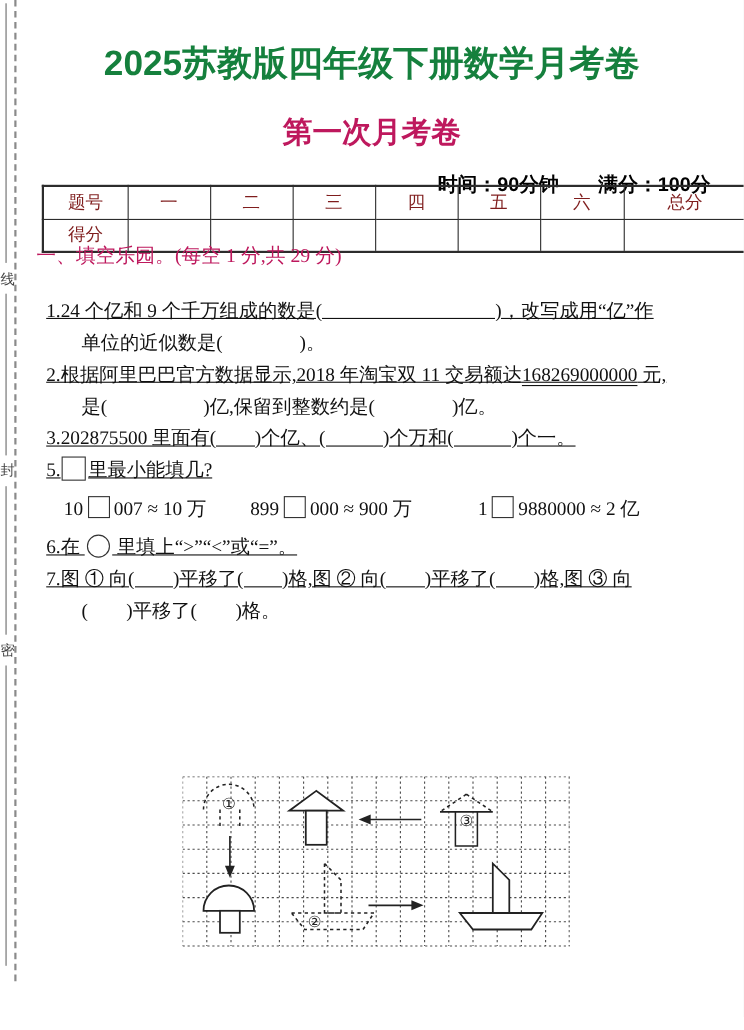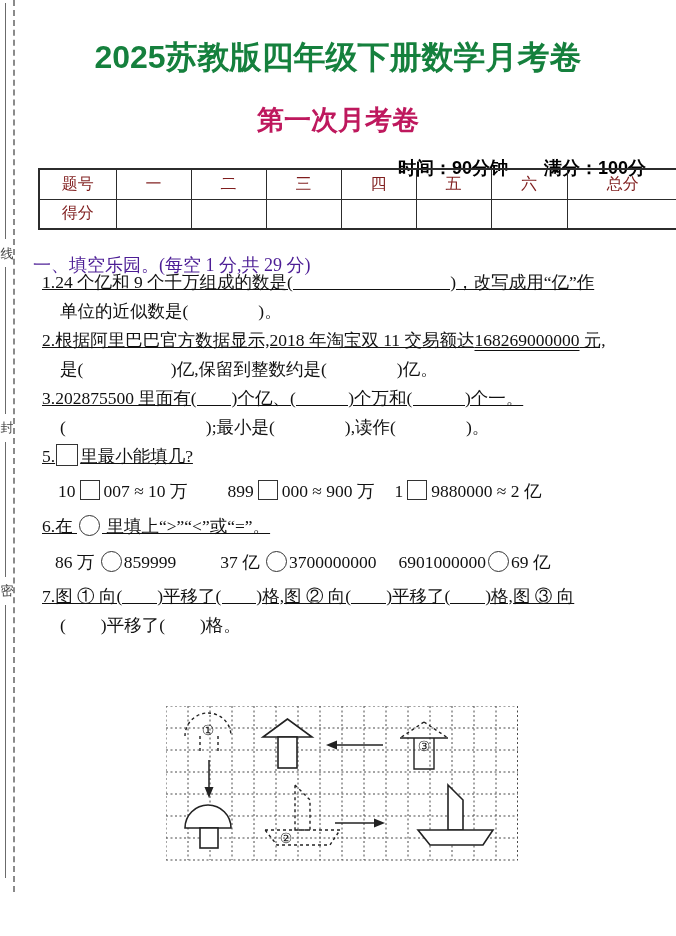--- a/index.html
+++ b/index.html
@@ -23,37 +23,37 @@
     font-weight:bold; font-size:27px; color:#be185d;margin-top:17px; }
   .meta { position:absolute; top:132px; left:30px; width:616px; text-align:right;
     font-family:"Liberation Sans", sans-serif; font-weight:bold; font-size:18px; color:#000;margin-top:24px; }
   
   table.score { position:absolute; left:38px; top:168px; width:620px; height:60px;
     border-collapse:collapse; table-layout:fixed; }
   table.score td { border:1.5px solid #2c2c2c; text-align:center; vertical-align:middle;
     font-size:16px; height:30px; color:#7f1d1d; }
   table.score { border:2.5px solid #2c2c2c; }
   
-  .sec-head { position:absolute; left:33px; top:253px; font-size:18px; color:#4c1d95; }
+  .sec-head { position:absolute; left:33px; top:220px; font-size:18px; color:#be185d; }
   .qs { position:absolute; left:33px; top:268px; width:630px; font-size:17.5px;
     line-height:29px; color:#111; }
   .ln { white-space:pre-wrap; }
   .l1 { margin-left:9px;text-decoration:underline; }
-  .lc { margin-left:27px; }
+  .lc { margin-left:41px; }
   .sp1 { letter-spacing:4px; }
   .sp2 { letter-spacing:3px; }
   .u { text-decoration:underline; text-underline-offset:4px; }
   .sq { display:inline-block; width:20px; height:20px; border:1.5px solid #333;
     vertical-align:-3px; margin:0 4px; }
   .sqb { width:22px; height:22px; vertical-align:-4px; margin:0 2px 0 1px; }
   .ci { display:inline-block; width:21px; height:21px; border:1.5px solid #333;
     border-radius:50%; vertical-align:-4px; margin:0 2px; }
   .vals5 { margin-left:25px; margin-top:6px; margin-bottom:6px; }
   .vals6 { margin-left:22px; margin-top:7px; margin-bottom:5px; }
-  .g5a { margin-right:40px;font-family:Liberation Serif, serif; } .g5b { margin-right:20px; }
+  .g5a { margin-right:40px;font-family:Liberation Serif, serif; } .g5b { margin-right:60px; }
   .g6a { margin-right:44px; } .g6b { margin-right:22px; }
   
   .fig { position:absolute; left:166px; top:706px; }
 </style>
 </head>
 <body>
 
 <div class="page">
 
   <div class="seal-dash"></div>
@@ -98,27 +98,25 @@
 
   <div class="qs">
     <div class="ln l1">1.24 个亿和 9 个千万组成的数是(　　　　　　　　　)，改写成用“亿”作</div>
     <div class="ln lc">单位的近似数是(　　　　)。</div>
 
     <div class="ln l1"><span>2.根据阿里巴巴官方数据显示,2018 年淘宝双 11 交易额达</span><span class="u">168269000000</span><span> 元,</span></div>
     <div class="ln lc">是(　　　　　)亿,保留到整数约是(　　　　)亿。</div>
 
     <div class="ln l1">3.202875500 里面有(　　)个亿、(　　　)个万和(　　　)个一。</div>
 
-    <div class="ln lc">(　　　　　　　　);最小是(　　　　),读作(　　　　)。</div>
 
     <div class="ln l1"><span>5.</span><span class="sq sqb"></span><span>里最小能填几?</span></div>
     <div class="ln vals5"><span class="g5a"><span>10</span><span class="sq"></span><span>007 ≈ 10 万</span></span><span class="g5b"><span>899</span><span class="sq"></span><span>000 ≈ 900 万</span></span><span><span>1</span><span class="sq"></span><span>9880000 ≈ 2 亿</span></span></div>
 
     <div class="ln l1"><span>6.在 </span><span class="ci"></span><span> 里填上“&gt;”“&lt;”或“=”。</span></div>
-    <div class="ln vals6"><span class="g6a"><span>86 万 </span><span class="ci"></span><span>859999</span></span><span class="g6b"><span>37 亿 </span><span class="ci"></span><span>3700000000</span></span><span><span>6901000000</span><span class="ci"></span><span>69 亿</span></span></div>
 
     <div class="ln l1">7.图 ① 向(　　)平移了(　　)格,图 ② 向(　　)平移了(　　)格,图 ③ 向</div>
     <div class="ln lc">(　　)平移了(　　)格。</div>
   </div>
 
   <svg class="fig" width="352" height="155" viewBox="0 0 352 155">
     <g stroke="#4a4a4a" stroke-width="1" stroke-dasharray="2,2.5">
       <path d="M0 0H352 M0 22H352 M0 44H352 M0 66H352 M0 88H352 M0 110H352 M0 132H352 M0 154H352"></path>
       <path d="M0 0V154 M22 0V154 M44 0V154 M66 0V154 M88 0V154 M110 0V154 M132 0V154 M154 0V154 M176 0V154 M198 0V154 M220 0V154 M242 0V154 M264 0V154 M286 0V154 M308 0V154 M330 0V154 M351.5 0V154"></path>
     </g>

